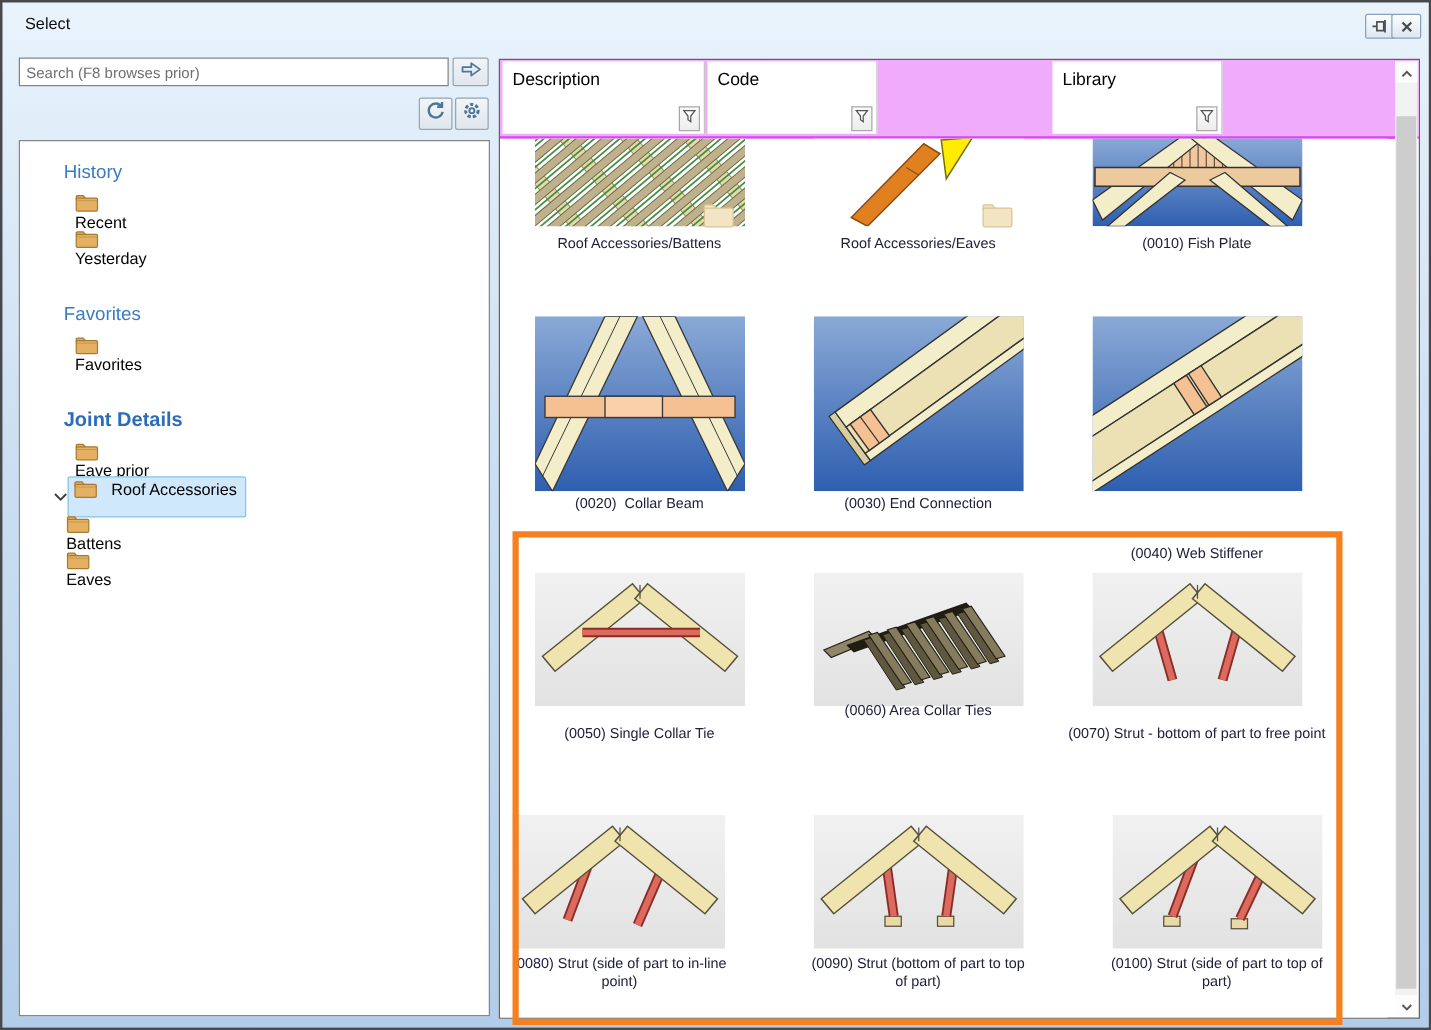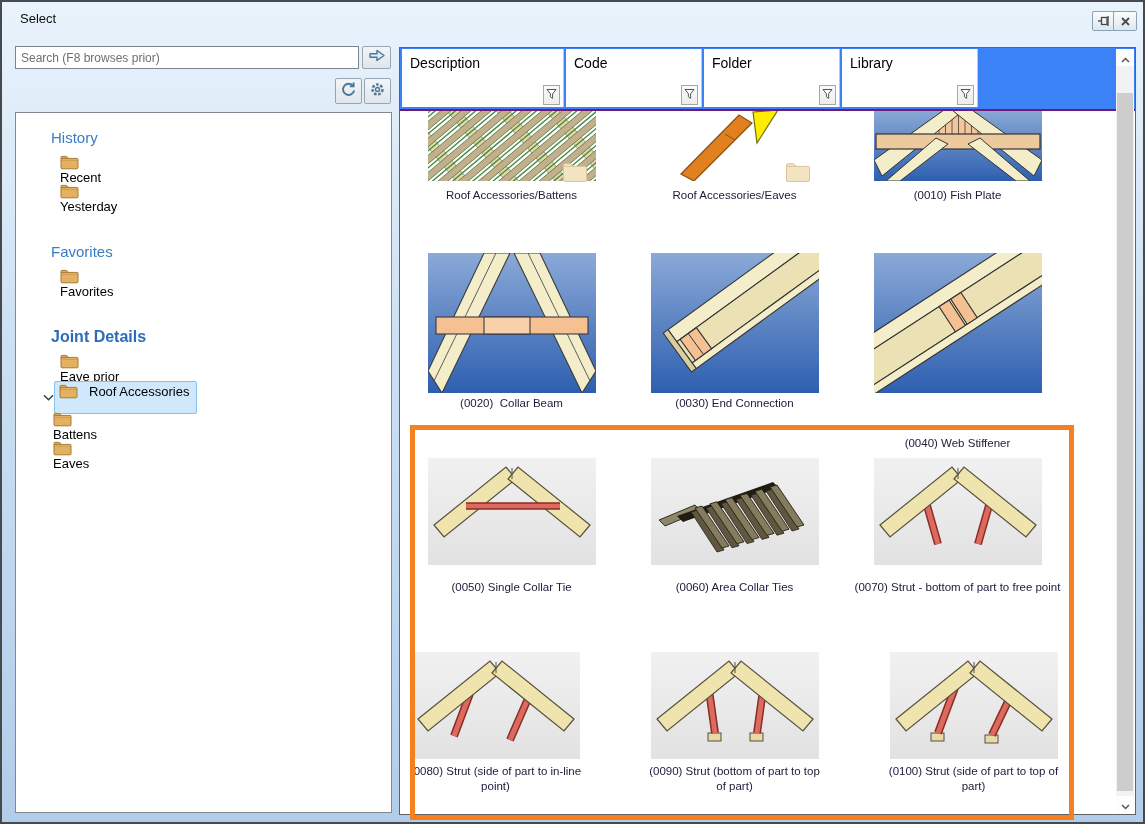--- a/index.html
+++ b/index.html
@@ -31,21 +31,21 @@
   .tree-row{height:29px;display:flex;align-items:center;font-size:13px;color:#000;}
   .tree-row.lvl1{padding-left:44px;} .tree-row.lvl2{padding-left:37px;}
   .tree-row .chev{width:20px;margin-left:-22px;display:flex;justify-content:center;}
   .tree-row .ficon{margin-right:11px;display:flex;}
   .selwrap{display:flex;align-items:center;background:#cfe8fb;border:1px solid #86c2ea;border-radius:2px;
            padding:2px 7px 14px 4px;margin-left:-4px;}
   .selwrap .ficon{margin-right:11px;}
   
   .results-panel{position:absolute;left:397px;top:45px;width:737px;height:768px;box-sizing:border-box;
                  background:#fff;border:1px solid #5f6368;}
-  .hdr-row{position:absolute;left:0;top:0;right:0;height:61px;border-bottom:2px solid #701a75;background:#3b82f6;}
+  .hdr-row{position:absolute;left:0;top:0;right:0;height:61px;border-bottom:2px solid #d946ef;background:#f0abfc;}
   .hdr-cell{position:absolute;top:1px;height:58px;background:#fff;border-right:1px solid #c6c6c6;box-sizing:border-box;}
   .hdr-cell .hlabel{position:absolute;left:8px;top:6px;font-size:14px;color:#000;}
   .hdr-cell .filterbtn{position:absolute;right:3px;bottom:2px;width:17px;height:20px;box-sizing:border-box;
         border:1px solid #a7a7a7;background:linear-gradient(#fafafa,#ededed);display:flex;align-items:center;justify-content:center;}
   .c0{left:2px;width:162px;} .c1{left:166px;width:136px;} .c2{left:304px;width:136px;} .c3{left:442px;width:136px;}
   .grid-area{position:absolute;left:0;top:63px;width:710px;bottom:0;overflow:hidden;background:#fff;}
   .grid-row{position:absolute;left:0;width:669px;display:flex;}
   .gcell{width:223px;position:relative;}
   .img-box{position:absolute;left:50%;transform:translateX(-50%);top:0;overflow:hidden;}
   .img-box svg{display:block;}
@@ -193,28 +193,20 @@
         <div class="hdr-cell c0">
           <span class="hlabel">Description</span>
           <div class="filterbtn">
             <span><svg width="11" height="12" viewBox="0 0 11 12">
                 <path d="M1 1.5 h9 L6.6 5.8 V10.4 L4.4 8.8 V5.8 z" fill="#fff" stroke="#555" stroke-width="1"></path>
               </svg></span>
           </div>
         </div>
         <div class="hdr-cell c1">
           <span class="hlabel">Code</span>
-          <div class="filterbtn">
-            <span><svg width="11" height="12" viewBox="0 0 11 12">
-                <path d="M1 1.5 h9 L6.6 5.8 V10.4 L4.4 8.8 V5.8 z" fill="#fff" stroke="#555" stroke-width="1"></path>
-              </svg></span>
-          </div>
-        </div>
-        <div class="hdr-cell c2">
-          <span class="hlabel">Folder</span>
           <div class="filterbtn">
             <span><svg width="11" height="12" viewBox="0 0 11 12">
                 <path d="M1 1.5 h9 L6.6 5.8 V10.4 L4.4 8.8 V5.8 z" fill="#fff" stroke="#555" stroke-width="1"></path>
               </svg></span>
           </div>
         </div>
         <div class="hdr-cell c3">
           <span class="hlabel">Library</span>
           <div class="filterbtn">
             <span><svg width="11" height="12" viewBox="0 0 11 12">
@@ -437,21 +429,21 @@
                 <polygon points="70,45.6 77,43.6 103,83.6 96,85.6" fill="#5f573f" stroke="#241f15" stroke-width="0.8"></polygon>
                 <polygon points="74,41.6 81,39.6 108,79.6 101,81.6" fill="#857c5e" stroke="#241f15" stroke-width="0.9"></polygon>
                 <polygon points="85,41.4 92,39.4 118,79.4 111,81.4" fill="#5f573f" stroke="#241f15" stroke-width="0.8"></polygon>
                 <polygon points="89,37.4 96,35.4 123,75.4 116,77.4" fill="#857c5e" stroke="#241f15" stroke-width="0.9"></polygon>
                 <polygon points="100,37.2 107,35.2 133,75.2 126,77.2" fill="#5f573f" stroke="#241f15" stroke-width="0.8"></polygon>
                 <polygon points="104,33.2 111,31.200000000000003 138,71.2 131,73.2" fill="#857c5e" stroke="#241f15" stroke-width="0.9"></polygon>
                 <polygon points="115,33 122,31 148,71 141,73" fill="#5f573f" stroke="#241f15" stroke-width="0.8"></polygon>
                 <polygon points="119,29 126,27 153,67 146,69" fill="#857c5e" stroke="#241f15" stroke-width="0.9"></polygon>
               </svg>
             </div>
-            <div class="thumb-label" style="top: 122px;">(0060) Area Collar Ties</div>
+            <div class="thumb-label" style="top: 104px;">(0060) Area Collar Ties</div>
           </div>
           <div class="gcell">
             <div class="img-box" style="width: 168px; height: 107px;">
               <svg width="168" height="107" viewBox="0 0 168 107">
                 <defs>
                   <linearGradient id="g8" x1="0" y1="0" x2="0" y2="1">
   <stop offset="0" stop-color="#f1f1f1"></stop>
                     <stop offset="1" stop-color="#e2e2e2"></stop>
                   </linearGradient>
                 </defs>

